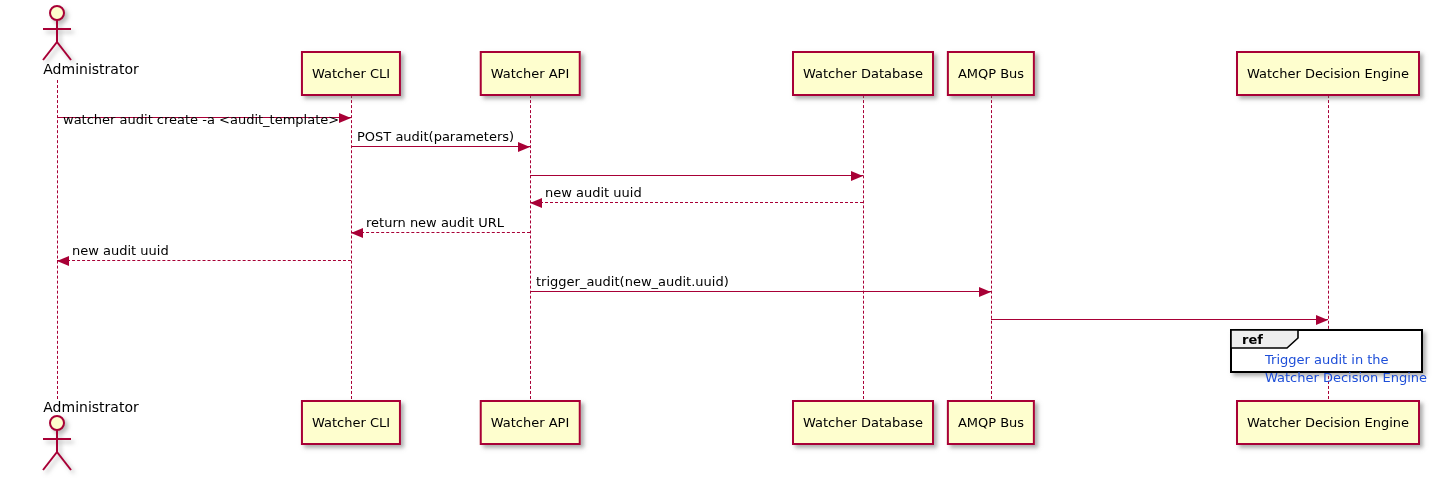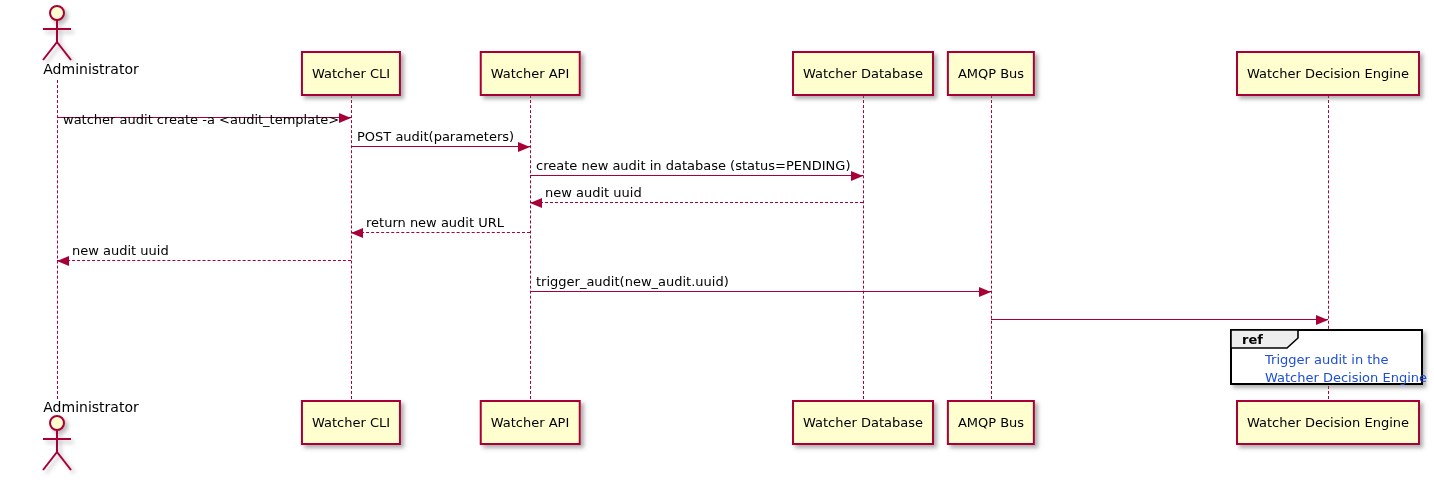--- a/index.html
+++ b/index.html
@@ -86,21 +86,20 @@
     <div class="lifeline" style="left: 991px; top: 80px; height: 319px; border-left-color: rgb(168, 0, 54);"></div>
     <div class="lifeline" style="left: 1328px; top: 80px; height: 319px; border-left-color: rgb(168, 0, 54);"></div>
     <div class="mline" style="left: 57px; width: 294px; top: 117px; border-top: 1px solid rgb(168, 0, 54);"></div>
     <div class="ahead" style="top: 113px; border-top: 5px solid transparent; border-bottom: 5px solid transparent; left: 339px; border-left: 12px solid rgb(168, 0, 54);"></div>
     <div class="mlabel" style="left: 63px; top: 100px; color: rgb(0, 0, 0); margin-top: 12px;">watcher audit create -a &lt;audit_template&gt;</div>
     <div class="mline" style="left: 351px; width: 179px; top: 146px; border-top: 1px solid rgb(168, 0, 54);"></div>
     <div class="ahead" style="top: 142px; border-top: 5px solid transparent; border-bottom: 5px solid transparent; left: 518px; border-left: 12px solid rgb(168, 0, 54);"></div>
     <div class="mlabel" style="left: 357px; top: 129px; color: rgb(0, 0, 0);">POST audit(parameters)</div>
     <div class="mline" style="left: 530px; width: 333px; top: 175px; border-top: 1px solid rgb(168, 0, 54);"></div>
     <div class="ahead" style="top: 171px; border-top: 5px solid transparent; border-bottom: 5px solid transparent; left: 851px; border-left: 12px solid rgb(168, 0, 54);"></div>
-    <div class="mlabel" style="left: 536px; top: 158px; color: rgb(0, 0, 0);">create new audit in database (status=PENDING)</div>
     <div class="mline" style="left: 530px; width: 333px; top: 202px; border-top: 1px dashed rgb(168, 0, 54);"></div>
     <div class="ahead" style="top: 198px; border-top: 5px solid transparent; border-bottom: 5px solid transparent; left: 530px; border-right: 12px solid rgb(168, 0, 54);"></div>
     <div class="mlabel" style="left: 545px; top: 185px; color: rgb(0, 0, 0);">new audit uuid</div>
     <div class="mline" style="left: 351px; width: 179px; top: 232px; border-top: 1px dashed rgb(168, 0, 54);"></div>
     <div class="ahead" style="top: 228px; border-top: 5px solid transparent; border-bottom: 5px solid transparent; left: 351px; border-right: 12px solid rgb(168, 0, 54);"></div>
     <div class="mlabel" style="left: 366px; top: 215px; color: rgb(0, 0, 0);">return new audit URL</div>
     <div class="mline" style="left: 57px; width: 294px; top: 260px; border-top: 1px dashed rgb(168, 0, 54);"></div>
     <div class="ahead" style="top: 256px; border-top: 5px solid transparent; border-bottom: 5px solid transparent; left: 57px; border-right: 12px solid rgb(168, 0, 54);"></div>
     <div class="mlabel" style="left: 72px; top: 243px; color: rgb(0, 0, 0);">new audit uuid</div>
     <div class="mline" style="left: 530px; width: 461px; top: 291px; border-top: 1px solid rgb(168, 0, 54);"></div>
@@ -131,21 +130,21 @@
     <div class="pbox" style="left: 351px; top: 51px; background: rgb(254, 254, 206); border-color: rgb(168, 0, 54);">Watcher CLI</div>
     <div class="pbox" style="left: 351px; top: 400px; background: rgb(254, 254, 206); border-color: rgb(168, 0, 54);">Watcher CLI</div>
     <div class="pbox" style="left: 530px; top: 51px; background: rgb(254, 254, 206); border-color: rgb(168, 0, 54);">Watcher API</div>
     <div class="pbox" style="left: 530px; top: 400px; background: rgb(254, 254, 206); border-color: rgb(168, 0, 54);">Watcher API</div>
     <div class="pbox" style="left: 863px; top: 51px; background: rgb(254, 254, 206); border-color: rgb(168, 0, 54);">Watcher Database</div>
     <div class="pbox" style="left: 863px; top: 400px; background: rgb(254, 254, 206); border-color: rgb(168, 0, 54);">Watcher Database</div>
     <div class="pbox" style="left: 991px; top: 51px; background: rgb(254, 254, 206); border-color: rgb(168, 0, 54);">AMQP Bus</div>
     <div class="pbox" style="left: 991px; top: 400px; background: rgb(254, 254, 206); border-color: rgb(168, 0, 54);">AMQP Bus</div>
     <div class="pbox" style="left: 1328px; top: 51px; background: rgb(254, 254, 206); border-color: rgb(168, 0, 54);">Watcher Decision Engine</div>
     <div class="pbox" style="left: 1328px; top: 400px; background: rgb(254, 254, 206); border-color: rgb(168, 0, 54);">Watcher Decision Engine</div>
-    <div class="ref" style="left: 1230px; top: 329px; width: 193px; height: 56px; border-color: rgb(0, 0, 0); background: rgb(255, 255, 255);">
+    <div class="ref" style="left: 1230px; top: 329px; width: 193px; height: 44px; border-color: rgb(0, 0, 0); background: rgb(255, 255, 255);">
       <svg width="70" height="20" viewBox="0 0 70 20" style="position:absolute;top:-2px;left:-2px">
         <polygon points="1,1 68,1 68,9 57,19 1,19" fill="#EEEEEE" stroke="#000000" stroke-width="1.6"></polygon>
       </svg>
       <span class="ref-keyword">ref</span>
       <span class="ref-line r1">Trigger audit in the</span>
       <span class="ref-line r2">Watcher Decision Engine</span>
     </div>
   </div>
 
 </body></html>

